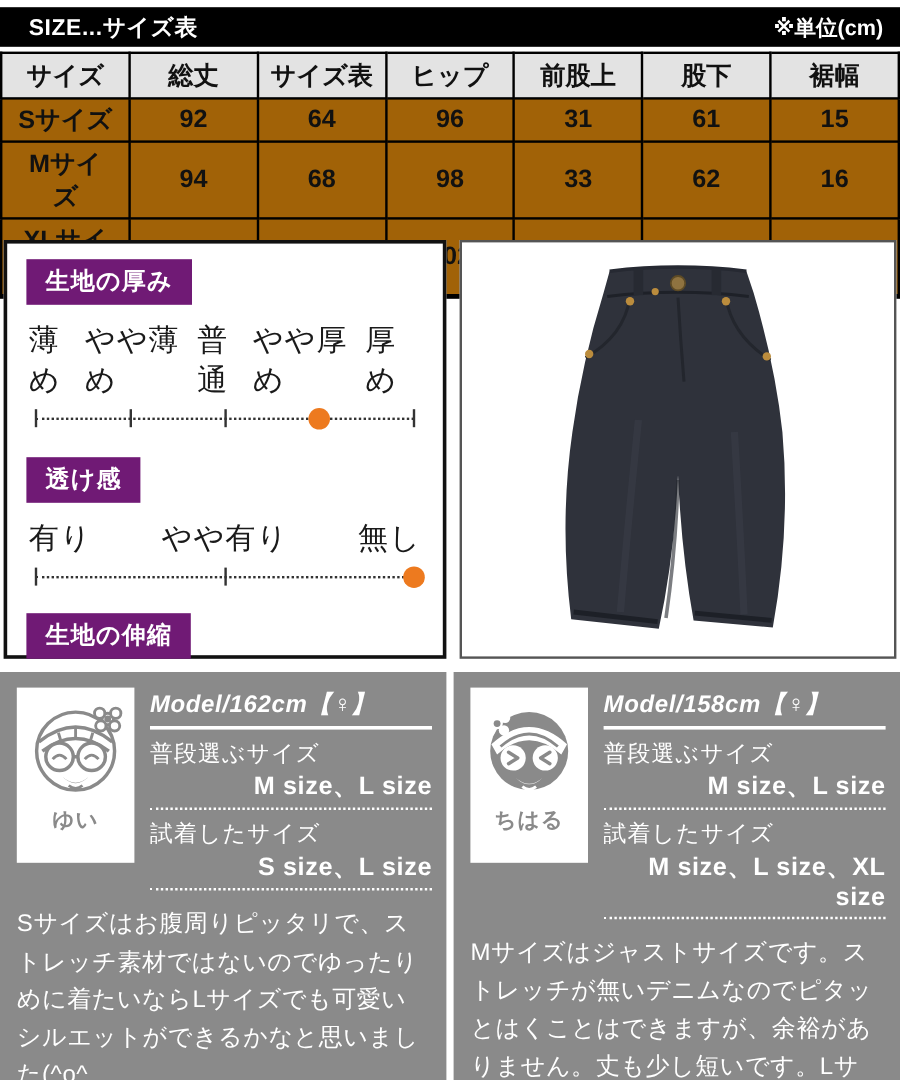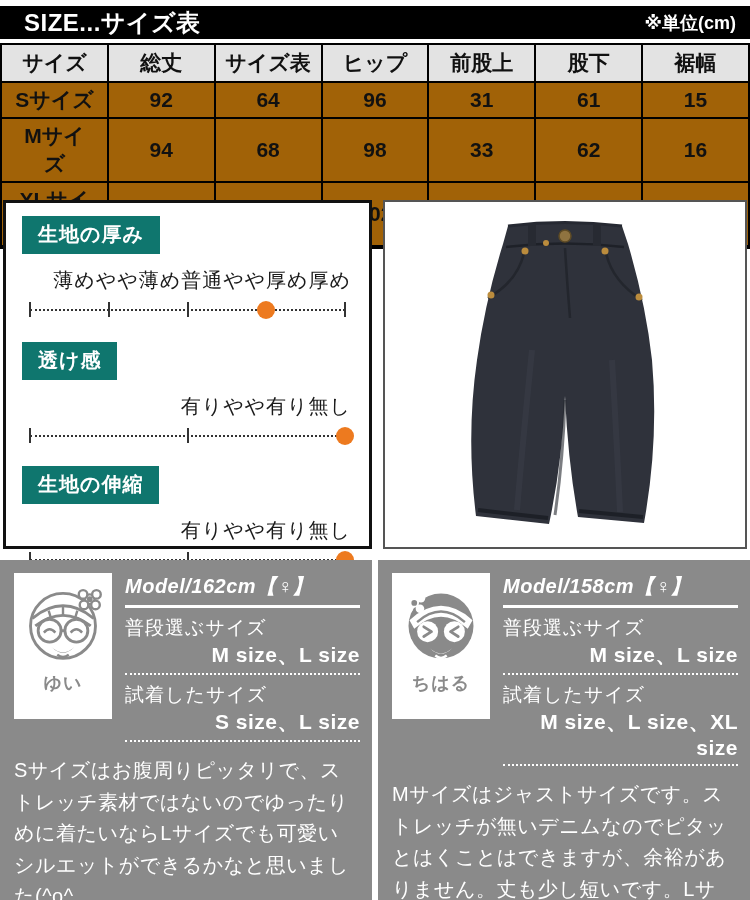--- a/index.html
+++ b/index.html
@@ -6,46 +6,46 @@
   body{
     width:750px;height:900px;position:relative;overflow:hidden;
     font-family:"Liberation Sans","DejaVu Sans",sans-serif;color:#111;
   }
   
   .header-bar{
     position:absolute;left:0;top:6px;width:750px;height:33px;background:#000;
     color:#fff;display:flex;align-items:center;justify-content:space-between;
     box-sizing:border-box;padding:0 14px 0 24px;
   }
-  .header-title{font-size:24px;font-weight:bold;letter-spacing:.5px;}
+  .header-title{font-size:19px;font-weight:bold;letter-spacing:.5px;}
   .unit-note{font-size:18px;font-weight:bold;}
   
   .size-table{
     position:absolute;left:0;top:43px;width:750px;border-collapse:collapse;
     table-layout:fixed;font-size:21px;text-align:center;
     border:2px solid #000;border-bottom:4px solid #000;
   }
   .size-table th{
     background:#e3e3e3;border:2px solid #000;padding:4px 0;font-weight:bold;height:22px;
   }
   .size-table td{
     background:#a16207;border:2px solid #000;padding:3px 12px;font-weight:bold;height:22px;
   }
   
   .fabric-panel{
     position:absolute;left:3px;top:200px;width:369px;height:349px;
     border:3px solid #111;box-sizing:border-box;background:#fff;
     padding:13px 16px 0 16px;
   }
   .section-label{
-    display:inline-block;background:#0f766e;color:#fff;font-weight:bold;
+    display:inline-block;background:#701a75;color:#fff;font-weight:bold;
     font-size:20px;padding:5px 16px 6px 16px;letter-spacing:1px;
   }
   .scale-labels{
-    display:flex;justify-content:flex-end;font-size:20px;color:#1a1a1a;
+    display:flex;justify-content:space-between;font-size:25px;color:#1a1a1a;
     margin-top:13px;padding:0 2px;letter-spacing:1px;
   }
   .scale-line{position:relative;height:20px;margin:7px 8px 0 8px;}
   .scale-line .dash{
     position:absolute;left:0;right:0;top:8px;border-top:2px dotted #333;
   }
   .scale-line .tick{
     position:absolute;top:1px;width:2px;height:15px;background:#333;
   }
   .scale-line .dot{

